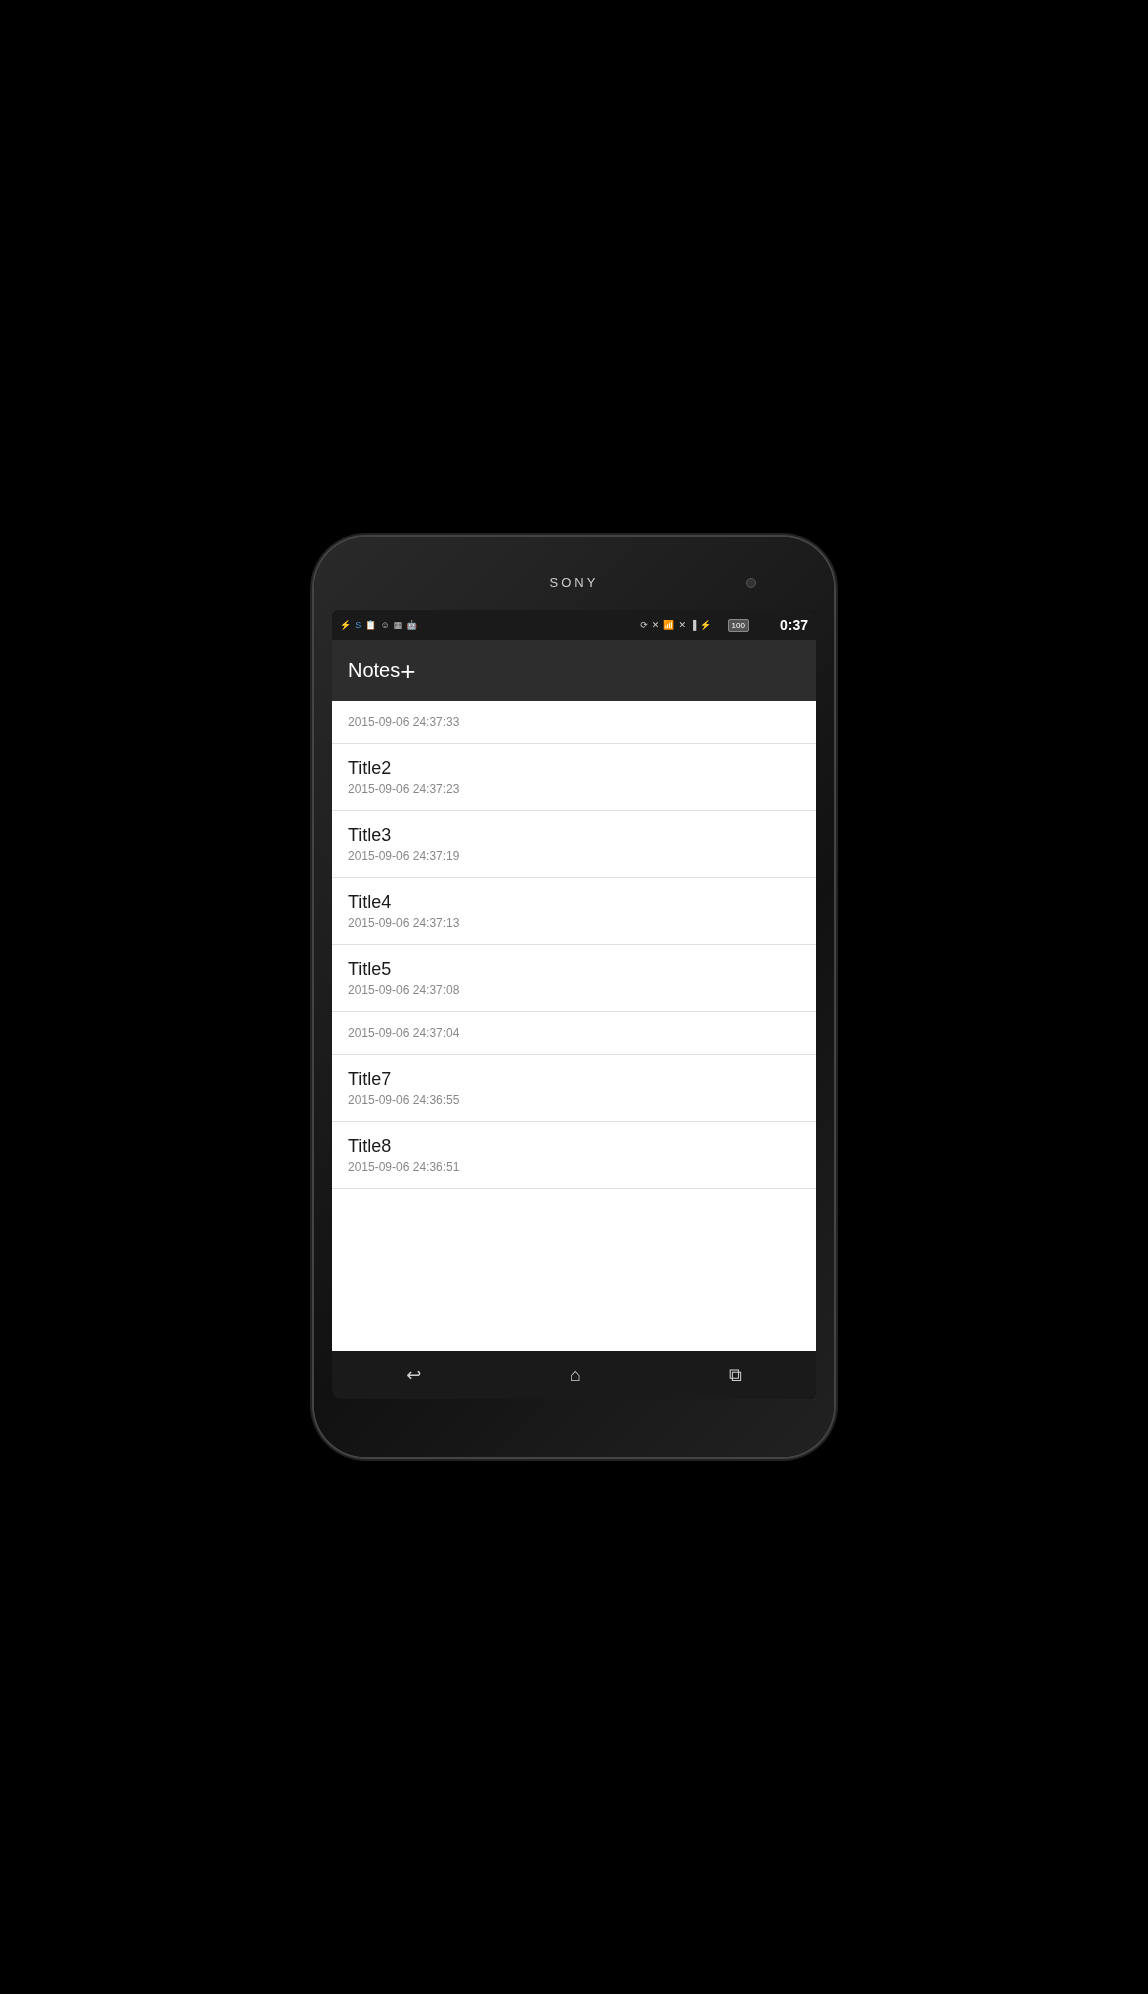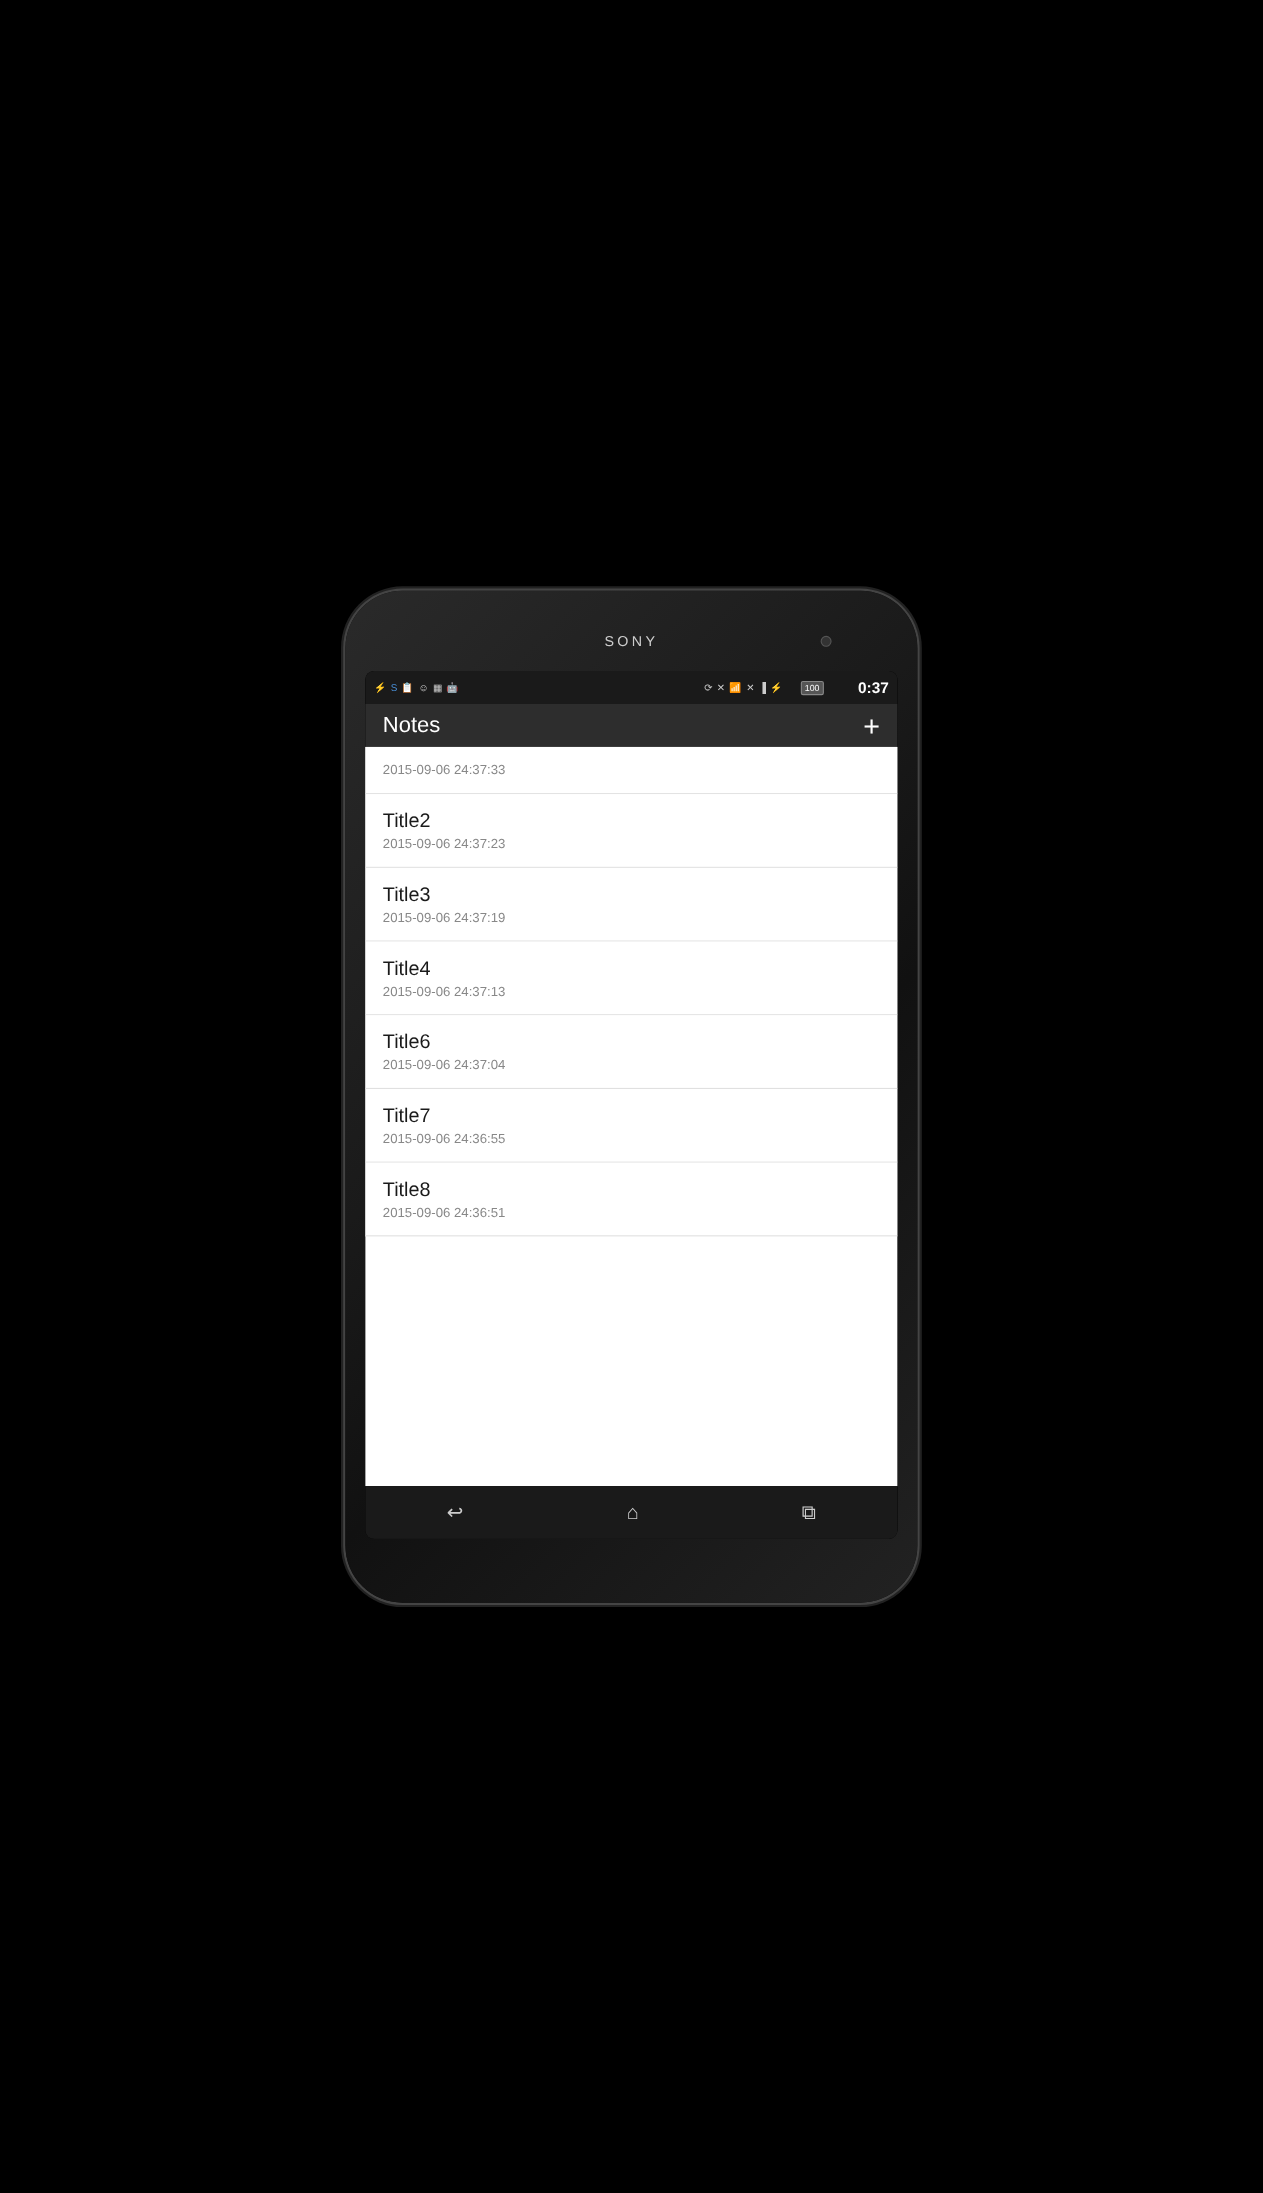--- a/index.html
+++ b/index.html
@@ -111,24 +111,23 @@
     .time-text {
       font-size: 14px;
       color: #fff;
       font-weight: bold;
       padding-left: 27px;
     }
 
     
     .app-header {
       background: #2d2d2d;
-      height: 39px;
-      display: flex;
-      align-items: center;
-      justify-content: space-between;
+      height: 61px;
+      display: flex;
+      align-items: center;
       padding: 0 16px;
       flex-shrink: 0;
     }
 
     .app-title {
       color: #ffffff;
       font-size: 20px;
       font-weight: normal;
     }
 
@@ -247,23 +246,26 @@
       <div class="note-item">
         <div class="note-title">Title3</div>
         <div class="note-date">2015-09-06 24:37:19</div>
       </div>
 
       <div class="note-item">
         <div class="note-title">Title4</div>
         <div class="note-date">2015-09-06 24:37:13</div>
       </div>
 
-
-      <div class="note-item">
-        <div class="note-title">Title6</div>
+      <div class="note-item">
+        <div class="note-title">Title5</div>
+        <div class="note-date">2015-09-06 24:37:08</div>
+      </div>
+
+      <div class="note-item">
         <div class="note-date">2015-09-06 24:37:04</div>
       </div>
 
       <div class="note-item">
         <div class="note-title">Title7</div>
         <div class="note-date">2015-09-06 24:36:55</div>
       </div>
 
       <div class="note-item">
         <div class="note-title">Title8</div>

